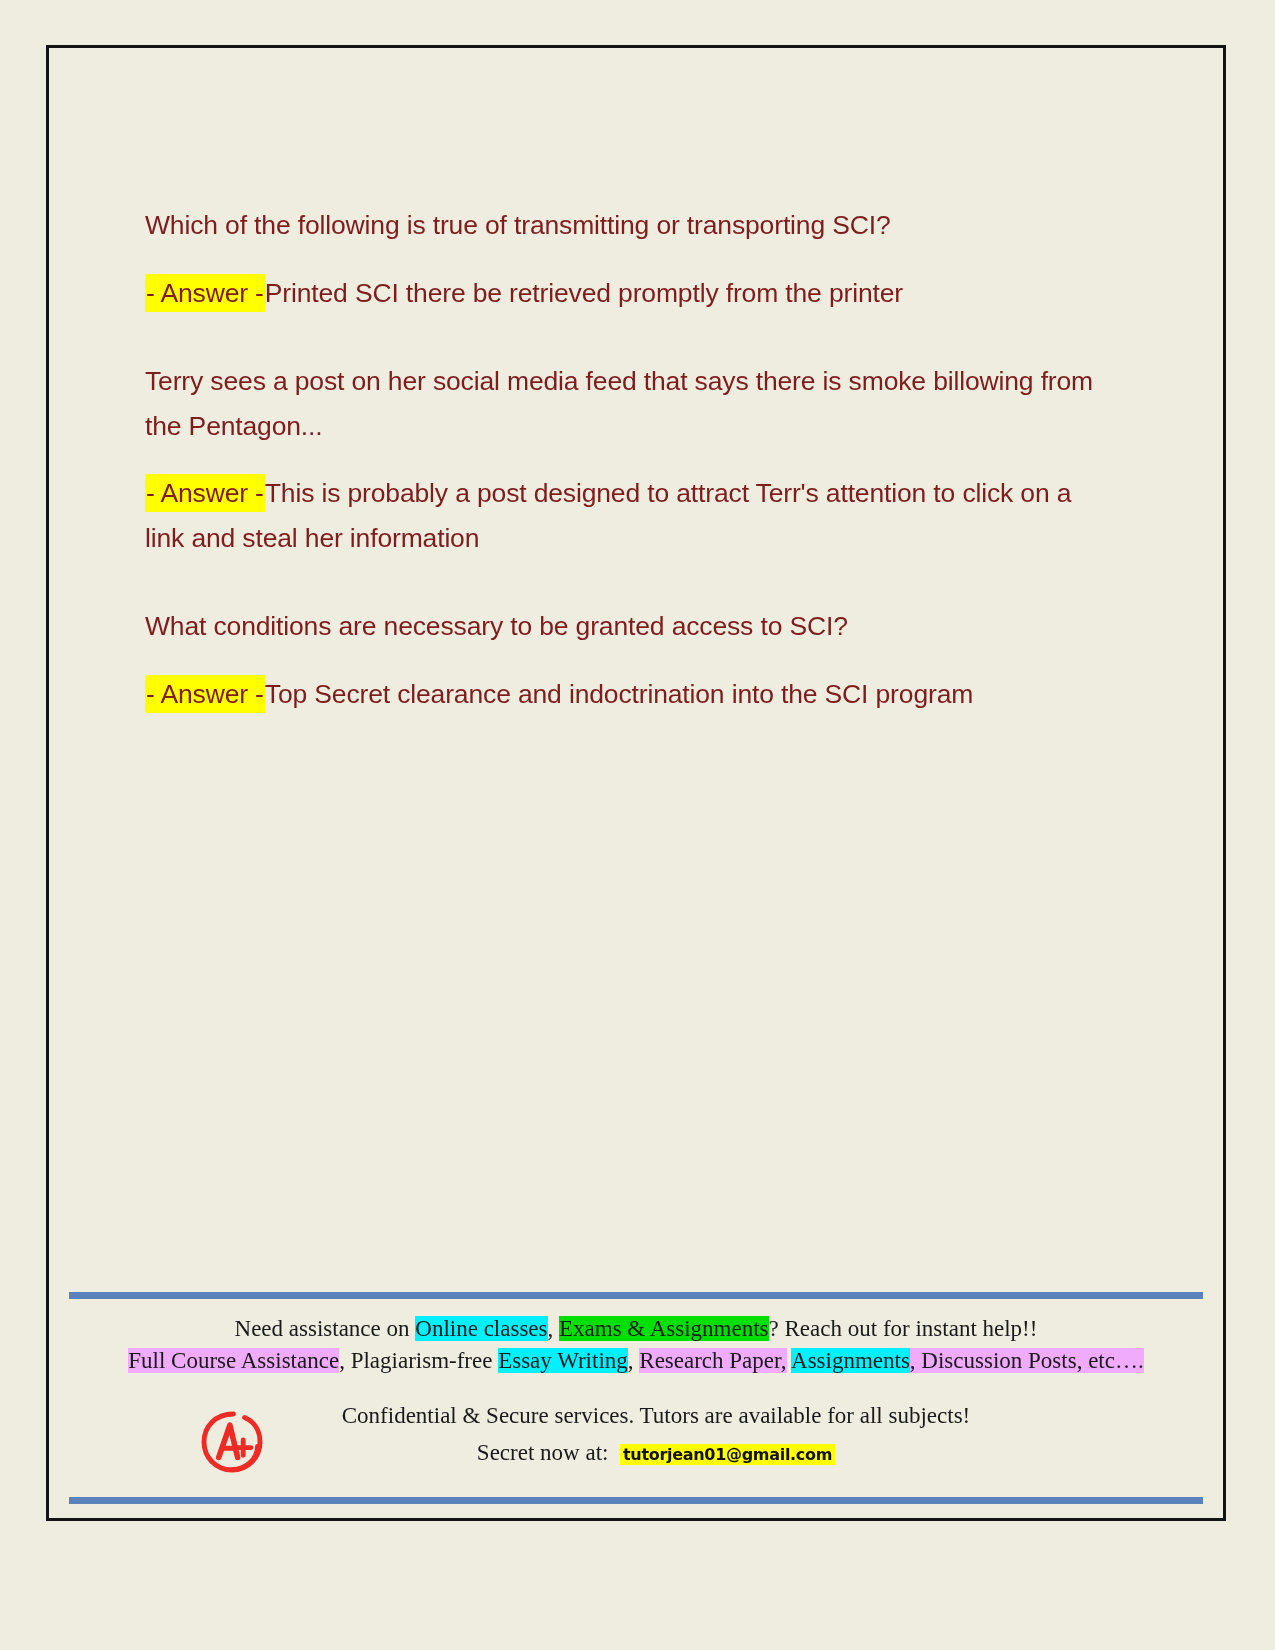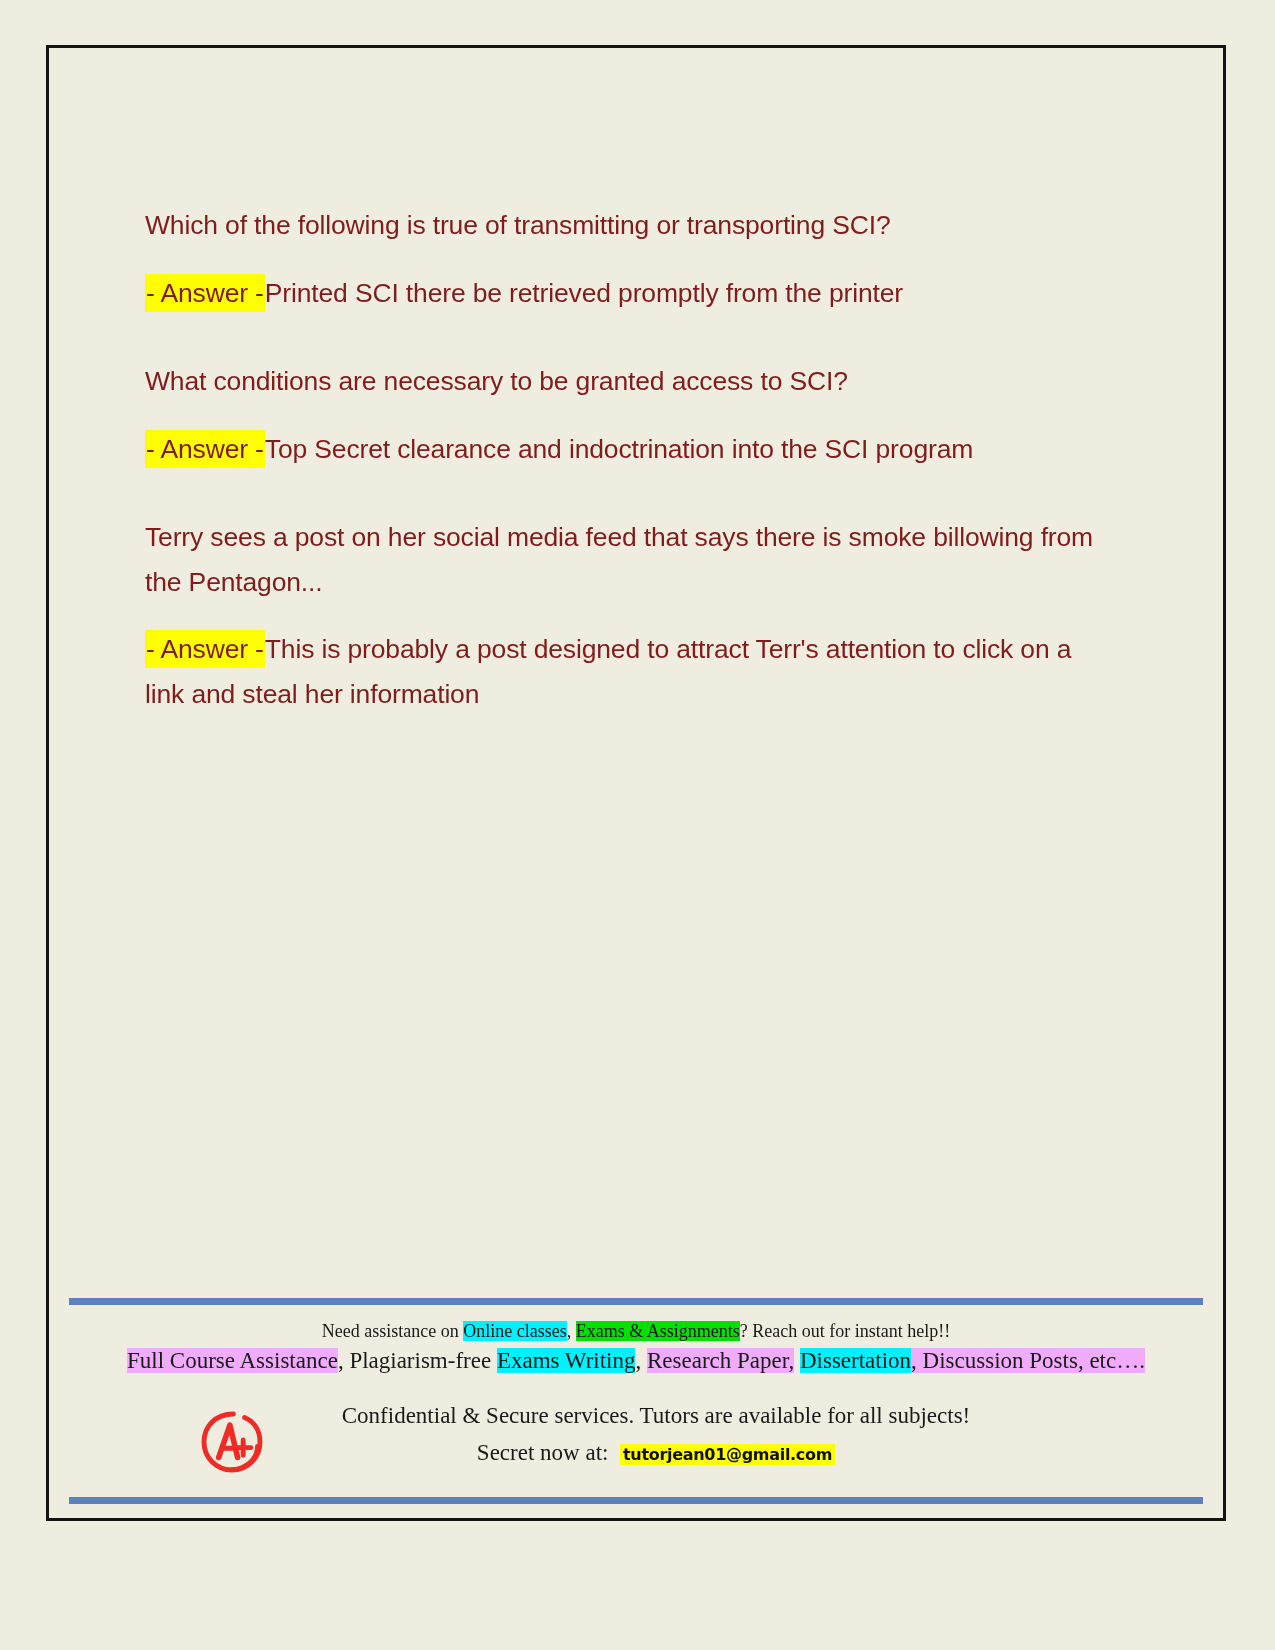--- a/index.html
+++ b/index.html
@@ -74,21 +74,21 @@
   .rule.top { margin-bottom: 14px; }
   .rule.bottom { margin-top: 12px; }
 
   .footer-serif {
     font-family: "Liberation Serif", serif;
     color: #1a1a1a;
     text-align: center;
   }
 
   .promo-line-1 {
-    font-size: 18px;
+    font-size: 23px;
     line-height: 1.38;
     white-space: nowrap;
   }
   .promo-line-2 {
     font-size: 23px;
     line-height: 1.38;
     white-space: nowrap;
     margin-top: 1px;
   }
 
@@ -146,42 +146,42 @@
 <div class="page">
 
   <div class="content">
 
     <div class="qa-block">
       <p class="question">Which of the following is true of transmitting or transporting SCI?</p>
       <p class="answer"><span class="hl-answer">- Answer -</span><span>Printed SCI there be retrieved promptly from the printer</span></p>
     </div>
 
     <div class="qa-block">
+      <p class="question">Terry sees a post on her social media feed that says there is smoke billowing from the Pentagon...</p>
+      <p class="answer"><span class="hl-answer">- Answer -</span><span>This is probably a post designed to attract Terr's attention to click on a link and steal her information</span></p>
+    </div>
+
+    <div class="qa-block">
       <p class="question">What conditions are necessary to be granted access to SCI?</p>
       <p class="answer"><span class="hl-answer">- Answer -</span><span>Top Secret clearance and indoctrination into the SCI program</span></p>
     </div>
 
-    <div class="qa-block">
-      <p class="question">Terry sees a post on her social media feed that says there is smoke billowing from the Pentagon...</p>
-      <p class="answer"><span class="hl-answer">- Answer -</span><span>This is probably a post designed to attract Terr's attention to click on a link and steal her information</span></p>
-    </div>
-
 
 
   </div>
 
   <div class="footer">
 
     <div class="rule top"></div>
 
     <div class="footer-serif">
 
       <div class="promo-line-1"><span>Need assistance on </span><span class="hl-cyan">Online classes</span><span>, </span><span class="hl-green">Exams &amp; Assignments</span><span>? Reach out for instant help!!</span></div>
 
-      <div class="promo-line-2"><span class="hl-yellow">Full Course Assistance</span><span>, Plagiarism-free </span><span class="hl-cyan">Exams Writing</span><span>, </span><span class="hl-yellow">Research Paper,</span><span> </span><span class="hl-cyan">Dissertation</span><span class="hl-yellow">, Discussion Posts, etc….</span></div>
+      <div class="promo-line-2"><span class="hl-yellow">Full Course Assistance</span><span>, Plagiarism-free </span><span class="hl-cyan">Essay Writing</span><span>, </span><span class="hl-yellow">Research Paper,</span><span> </span><span class="hl-cyan">Assignments</span><span class="hl-yellow">, Discussion Posts, etc….</span></div>
 
     </div>
 
     <div class="contact-row">
 
       <div class="logo">
         <svg viewBox="0 0 100 100" width="70" height="70" aria-hidden="true">
 
           <path d="M52 10 C26 10 10 28 10 50 C10 72 27 90 50 90 C73 90 90 72 90 50 C90 34 82 21 68 15" fill="none" stroke="#ee2b24" stroke-width="7" stroke-linecap="round"></path>
           <path d="M86 56 C86 74 70 88 50 89" fill="none" stroke="#ee2b24" stroke-width="6" stroke-linecap="round"></path>

